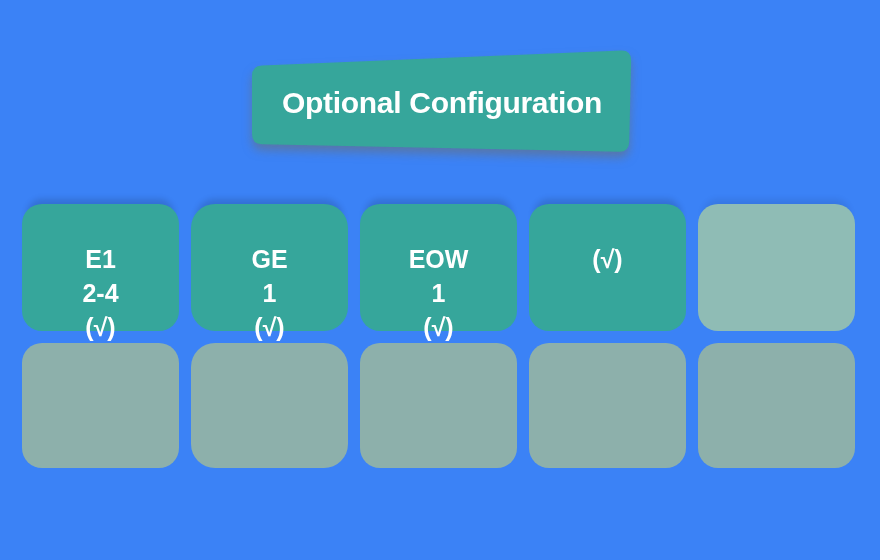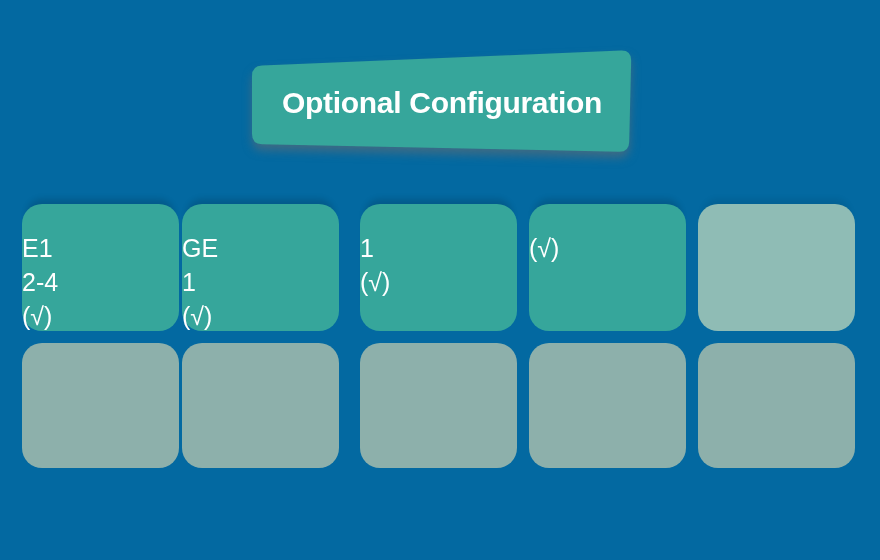--- a/index.html
+++ b/index.html
@@ -1,19 +1,19 @@
 <!DOCTYPE html>
 <html><head>
 <meta charset="utf-8">
 <style>
   html,body{margin:0;padding:0;background:#ffffff;}
   .stage{
     position:relative;
     width:880px;height:560px;
-    background:#0369a1;
+    background:#3b82f6;
     overflow:hidden;
     font-family:"Liberation Sans", sans-serif;
   }
 
   
   .banner{position:absolute;left:0;top:0;width:880px;height:200px;}
   .banner svg{position:absolute;left:0;top:0;}
   .banner-shape{
     fill:#36A69B;
     filter:drop-shadow(0px 6px 5px rgba(110,110,110,0.55));
@@ -31,42 +31,42 @@
 
   
   .card{
     position:absolute;
     width:157px;
     border-radius:20px;
   }
   .row1{top:204px;height:127px;}
   .row2{top:343px;height:125px;}
   .col1{left:22px;}
-  .col2{left:182px;}
+  .col2{left:191px;border-radius:24px;}
   .col3{left:360px;}
   .col4{left:529px;}
   .col5{left:698px;}
 
   .teal{
     background:#36A69B;
     box-shadow:0 -10px 6px -5px rgba(0,0,0,0.14);
   }
   .light-teal{
     background:#8FBCB5;
     box-shadow:0 -10px 6px -5px rgba(0,0,0,0.08);
   }
   .sage{
     background:#8DB0AB;
   }
 
   .card-label{
-    padding-top:27px;
-    text-align:left;
+    padding-top:38px;
+    text-align:center;
     color:#ffffff;
-    font-weight:400;
+    font-weight:700;
     font-size:25px;
     line-height:34px;
   }
 </style>
 </head>
 <body>
 
 <div class="stage">
 
   <div class="banner">
@@ -95,20 +95,21 @@
   <div class="card row1 col2 teal">
     <div class="card-label">
       <div>GE</div>
       <div>1</div>
       <div>(√)</div>
     </div>
   </div>
 
   <div class="card row1 col3 teal">
     <div class="card-label">
+      <div>EOW</div>
       <div>1</div>
       <div>(√)</div>
     </div>
   </div>
 
   <div class="card row1 col4 teal">
     <div class="card-label">
       <div>(√)</div>
     </div>
   </div>

